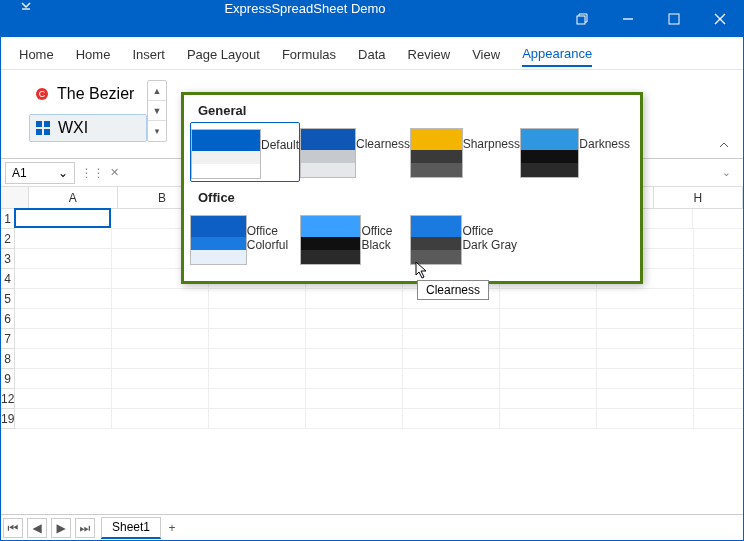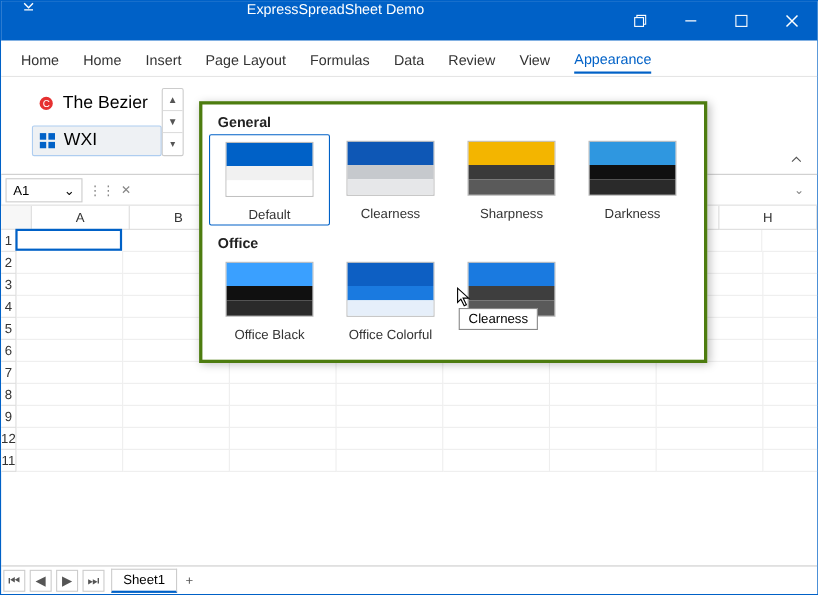--- a/index.html
+++ b/index.html
@@ -48,21 +48,21 @@
   
   .sheetbar { position:absolute; left:0; bottom:0; right:0; height:26px; border-top:1px solid #ccc; display:flex; align-items:center; gap:2px; font-size:12px; }
   .sheetbtn { width:20px; height:20px; display:flex; align-items:center; justify-content:center; border:1px solid #ccc; margin-left:2px; color:#555; cursor:pointer;}
   .sheettab { padding:0 10px; height:22px; display:flex; align-items:center; border:1px solid #ccc; background:#fff; margin-left:4px; cursor:pointer; border-bottom:2px solid #0061c7;}
   .addsheet { width:18px; text-align:center; color:#555; cursor:pointer;}
 
   
   .gallery { position:absolute; left:180px; top:91px; width:462px; background:#fff; border:3px solid #4d7c0f; box-shadow:2px 2px 8px rgba(0,0,0,0.25); z-index:50; padding:0 0 14px 0;}
   .gallery h4 { font-size:13px; font-weight:600; color:#222; padding:8px 14px 4px 14px;}
   .gallery-grid { display:flex; flex-wrap:wrap; padding:0 6px;}
-  .swatch-wrap { width:110px; display:flex; flex-direction:column; align-items:center; padding:6px 0 2px 0; cursor:pointer; position:relative;}
+  .swatch-wrap { width:110px; display:flex; flex-direction:row; padding:6px 0 2px 0; cursor:pointer; position:relative;}
   .swatch-wrap.sel { border:1px solid #0061c7; border-radius:2px;}
   .swatch { width:80px; height:50px; border:1px solid #bbb; display:flex; flex-direction:column;}
   .swatch .b1 { flex:3;}
   .swatch .b2 { flex:2;}
   .swatch .b3 { flex:2;}
   .swatch-label { font-size:12px; color:#333; padding-top:9px;}
   .tooltip { position:absolute; left:416px; top:279px; background:#fff; border:1px solid #888; padding:2px 8px; font-size:12px; z-index:60;}
   .cursor-arrow { position:absolute; left:414px; top:260px; z-index:70; }
 </style>
 </head>
@@ -177,21 +177,21 @@
         <div class="rowh">1</div>
         <div class="rowh">2</div>
         <div class="rowh">3</div>
         <div class="rowh">4</div>
         <div class="rowh">5</div>
         <div class="rowh">6</div>
         <div class="rowh">7</div>
         <div class="rowh">8</div>
         <div class="rowh">9</div>
         <div class="rowh">12</div>
-        <div class="rowh">11</div>
+        <div class="rowh">19</div>
       </div>
      <div class="cells" id="cells">
         <div class="cellrow">
           <div class="cell active"></div>
           <div class="cell"></div>
           <div class="cell"></div>
           <div class="cell"></div>
           <div class="cell"></div>
           <div class="cell"></div>
           <div class="cell"></div>
@@ -334,40 +334,41 @@
           <div class="b2" style="background: rgb(16, 16, 16);"></div>
           <div class="b3" style="background: rgb(42, 42, 42);"></div>
         </div>
         <div class="swatch-label">Darkness</div>
       </div>
     </div>
    <h4>Office</h4>
    <div class="gallery-grid" id="gal-office">
       <div class="swatch-wrap">
         <div class="swatch">
+          <div class="b1" style="background: rgb(13, 95, 195);"></div>
+          <div class="b2" style="background: rgb(26, 122, 224);"></div>
+          <div class="b3" style="background: rgb(230, 239, 250);"></div>
+        </div>
+        <div class="swatch-label">Office Colorful</div>
+      </div>
+      <div class="swatch-wrap">
+        <div class="swatch">
           <div class="b1" style="background: rgb(58, 160, 255);"></div>
           <div class="b2" style="background: rgb(16, 16, 16);"></div>
           <div class="b3" style="background: rgb(42, 42, 42);"></div>
         </div>
         <div class="swatch-label">Office Black</div>
       </div>
       <div class="swatch-wrap">
         <div class="swatch">
-          <div class="b1" style="background: rgb(13, 95, 195);"></div>
-          <div class="b2" style="background: rgb(26, 122, 224);"></div>
-          <div class="b3" style="background: rgb(230, 239, 250);"></div>
-        </div>
-        <div class="swatch-label">Office Colorful</div>
-      </div>
-      <div class="swatch-wrap">
-        <div class="swatch">
           <div class="b1" style="background: rgb(26, 122, 224);"></div>
           <div class="b2" style="background: rgb(62, 62, 62);"></div>
           <div class="b3" style="background: rgb(90, 90, 90);"></div>
         </div>
+        <div class="swatch-label">Office Dark Gray</div>
       </div>
     </div>
 </div>
 
 <div class="tooltip">Clearness</div>
 
 <div class="cursor-arrow">
   <svg width="14" height="18">
       <path d="M1 1 L1 14 L4 11 L7 17 L9 16 L6 10 L11 10 Z" fill="#fff" stroke="#000" stroke-width="1"></path>
     </svg>

